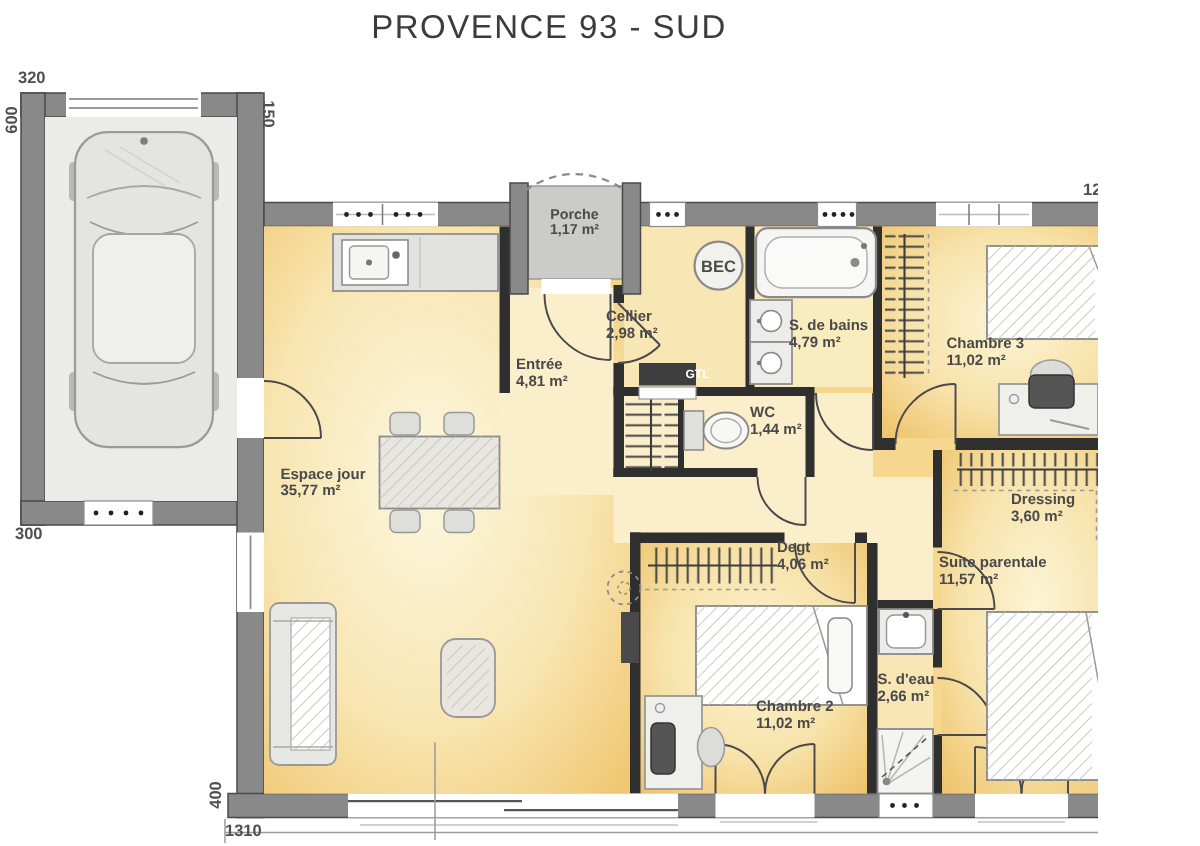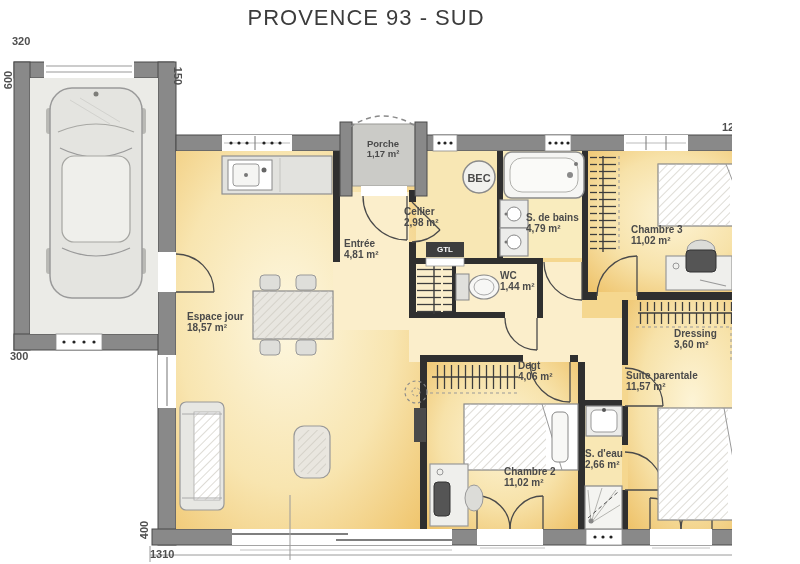--- a/index.html
+++ b/index.html
@@ -11,21 +11,21 @@
   .lbl{position:absolute;font-weight:700;font-size:10px;line-height:10.5px;
        color:#4a4a4a;white-space:nowrap;}
   .lbl.center{text-align:center;}
   .lbl.sm{font-size:9.5px;line-height:10px;}
   .lbl .a{display:block;}
   .dim{position:absolute;font-weight:700;font-size:11px;color:#4f4f4f;white-space:nowrap;}
   .dim.rot{width:40px;text-align:center;}
   .r-90{transform:rotate(-90deg);}
   .r90{transform:rotate(90deg);}
   .bec{position:absolute;font-weight:700;font-size:11px;color:#4a4a4a;text-align:center;}
-  .gtl{position:absolute;font-weight:700;font-size:8px;color:#ffffff;text-align:center;line-height:15px;}
+  .gtl{position:absolute;font-weight:700;font-size:8px;color:#ffffff;text-align:center;line-height:15px;margin-left:20px;}
 </style>
 </head>
 <body>
 
 <div id="stage">
 
 <svg id="plan-svg" width="800" height="564" viewBox="0 0 800 564">
   <defs>
     <pattern id="ph" width="6" height="6" patternUnits="userSpaceOnUse" patternTransform="rotate(45)">
       <line x1="0" y1="0" x2="0" y2="6" stroke="#c8c4ba" stroke-width="1.2"></line>
@@ -346,21 +346,21 @@
 </svg>
 
 <div class="title">PROVENCE 93 - SUD</div>
 
 <div class="lbl center sm" style="left:350px;top:139px;width:66px;">
   <span class="a">Porche</span>
   <span class="a">1,17 m²</span>
 </div>
 <div class="lbl" style="left:187px;top:312px;">
   <span class="a">Espace jour</span>
-  <span class="a">18,57 m²</span>
+  <span class="a">35,77 m²</span>
 </div>
 <div class="lbl" style="left:344px;top:239px;">
   <span class="a">Entrée</span>
   <span class="a">4,81 m²</span>
 </div>
 <div class="lbl" style="left:404px;top:207px;">
   <span class="a">Cellier</span>
   <span class="a">2,98 m²</span>
 </div>
 <div class="lbl" style="left:526px;top:213px;">
@@ -392,21 +392,21 @@
   <span class="a">11,02 m²</span>
 </div>
 <div class="lbl" style="left:585px;top:449px;">
   <span class="a">S. d'eau</span>
   <span class="a">2,66 m²</span>
 </div>
 
 <div class="bec" style="left:463px;top:172px;width:32px;">BEC</div>
 <div class="gtl" style="left:426px;top:242px;width:38px;">GTL</div>
 
-<div class="dim" style="left:12px;top:35px;">320</div>
+<div class="dim" style="left:12px;top:46px;">320</div>
 <div class="dim rot r-90" style="left:-12px;top:74px;">600</div>
 <div class="dim" style="left:10px;top:350px;">300</div>
 <div class="dim rot r90" style="left:158px;top:70px;">150</div>
 <div class="dim" style="left:722px;top:121px;">1290</div>
 <div class="dim rot r90" style="left:766px;top:150px;">850</div>
 <div class="dim rot r-90" style="left:124px;top:524px;">400</div>
 <div class="dim" style="left:150px;top:548px;">1310</div>
 
 </div>
 

